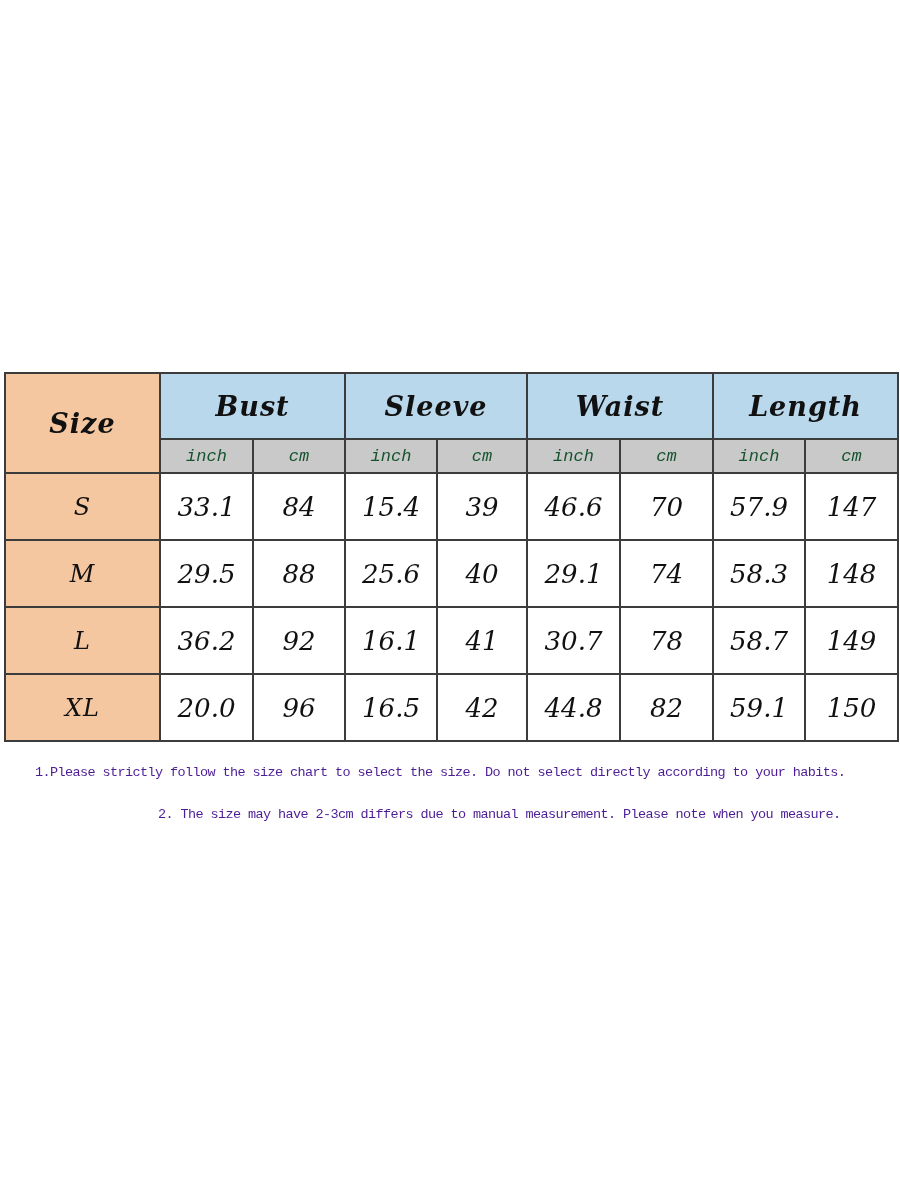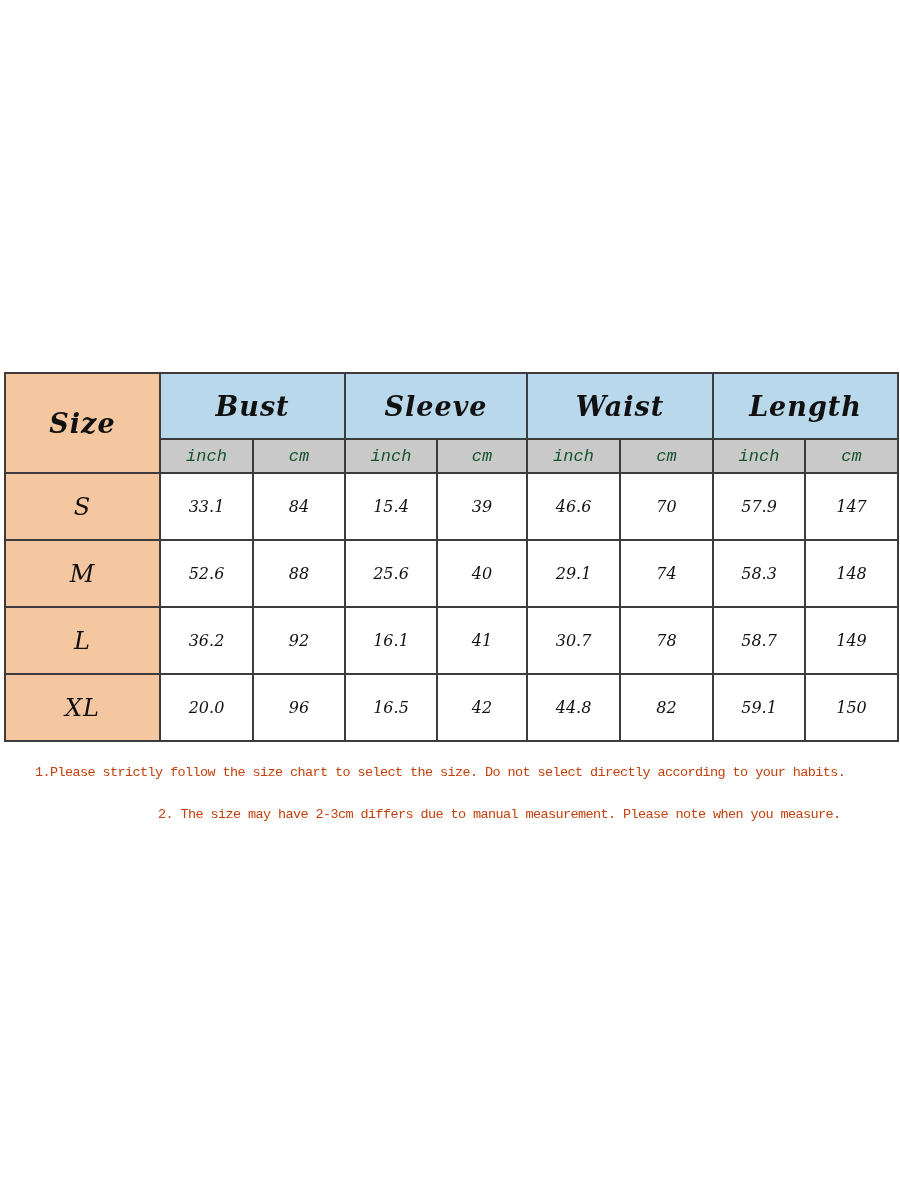--- a/index.html
+++ b/index.html
@@ -59,29 +59,29 @@
   }
   .size-cell {
     background: #f5c7a0;
     font-style: italic;
     font-size: 24px;
     letter-spacing: 1px;
   }
   .value-cell {
     background: #ffffff;
     font-style: italic;
-    font-size: 16px;
+    font-size: 26px;
   }
   .note {
     position: absolute;
     font-family: "Liberation Mono", monospace;
     font-size: 13.5px;
     letter-spacing: -0.6px;
     white-space: nowrap;
-    color: #c2410c;
+    color: #4c1d95;
   }
   .note-1 { left: 35px;  top: 765px; }
   .note-2 { left: 158px; top: 807px; }
 </style>
 </head>
 <body>
 
 <div class="canvas">
 
   <table class="size-chart">
@@ -121,21 +121,21 @@
         <td class="value-cell">84</td>
         <td class="value-cell">15.4</td>
         <td class="value-cell">39</td>
         <td class="value-cell">46.6</td>
         <td class="value-cell">70</td>
         <td class="value-cell">57.9</td>
         <td class="value-cell">147</td>
       </tr>
       <tr class="data-row">
         <td class="size-cell">M</td>
-        <td class="value-cell">52.6</td>
+        <td class="value-cell">29.5</td>
         <td class="value-cell">88</td>
         <td class="value-cell">25.6</td>
         <td class="value-cell">40</td>
         <td class="value-cell">29.1</td>
         <td class="value-cell">74</td>
         <td class="value-cell">58.3</td>
         <td class="value-cell">148</td>
       </tr>
       <tr class="data-row">
         <td class="size-cell">L</td>

